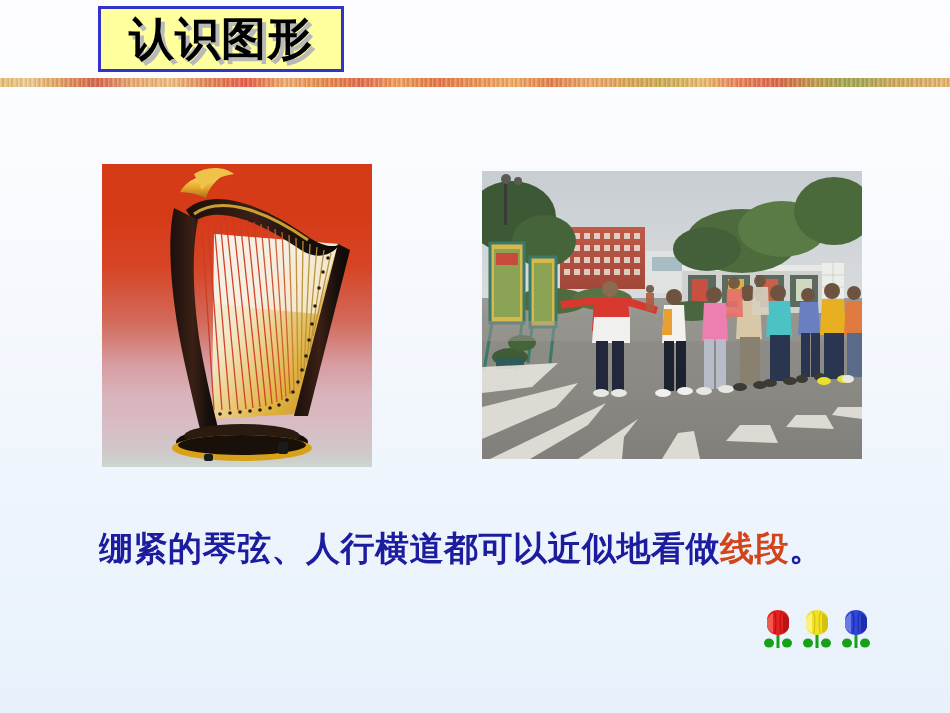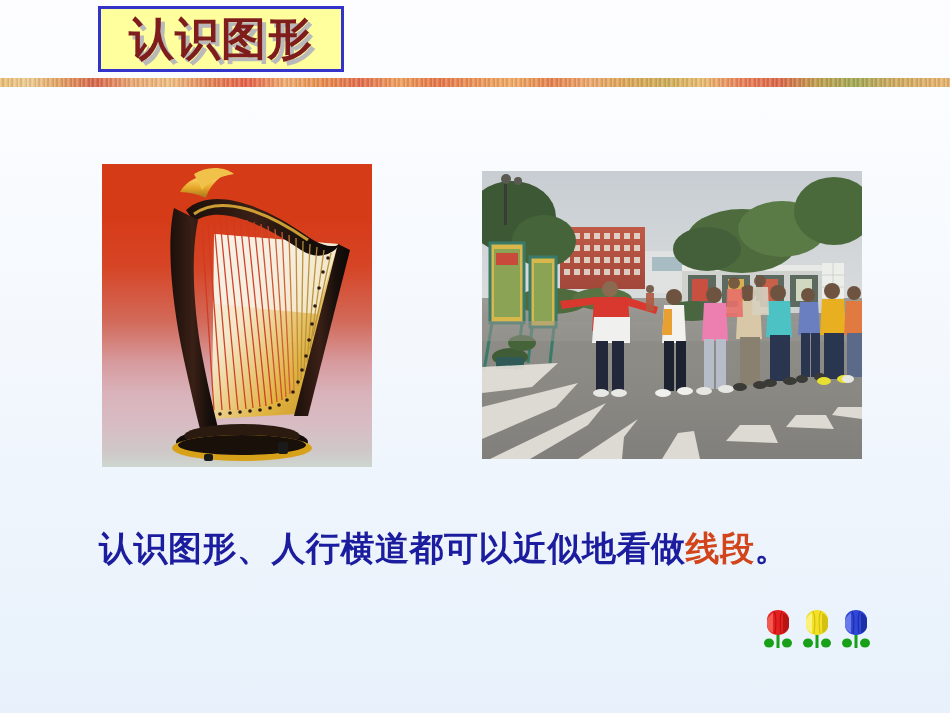--- a/index.html
+++ b/index.html
@@ -37,21 +37,21 @@
     position: absolute;
     left: 0;
     top: 50%;
     transform: translateY(-52%);
     width: 100%;
     text-align: center;
     font-family: "DejaVu Sans", "Liberation Sans", sans-serif;
     font-size: 45px;
     font-weight: bold;
     line-height: 1;
-    color: #7f1d1d;
+    color: #000000;
     letter-spacing: 1px;
     text-shadow: 4px 4px 0px #b9b9b9;
     white-space: nowrap;
   }
 
   
   #deco-band {
     position: absolute;
     left: 0;
     top: 78px;
@@ -451,21 +451,21 @@
         <path d="M245 118 L260 118 L261 146 L244 146 Z" fill="#e8706a"></path>
         <circle cx="278" cy="110" r="6" fill="#6e5440"></circle>
         <path d="M271 116 L286 116 L287 144 L270 144 Z" fill="#d8d0c0"></path>
         <circle cx="168" cy="118" r="4" fill="#6e5440"></circle>
         <rect x="164" y="122" width="8" height="18" fill="#b05a40"></rect>
       </g>
     </svg>
   </div>
 
   <div id="line1">
-    <span>认识图形、人行横道都可以近似地看做</span><span class="accent">线段</span><span>。</span>
+    <span>绷紧的琴弦、人行横道都可以近似地看做</span><span class="accent">线段</span><span>。</span>
   </div>
 
 
   <div id="tulips">
     <div class="tulip">
       <svg viewBox="0 0 30 46" width="30" height="46">
         <rect x="13.5" y="22" width="3" height="20" fill="#19a019"></rect>
         <ellipse cx="6" cy="37" rx="5" ry="4.5" fill="#19a019"></ellipse>
         <ellipse cx="24" cy="37" rx="5" ry="4.5" fill="#19a019"></ellipse>
         <path d="M4 14 C4 8 9 4 15 4 C21 4 26 8 26 14 L26 19 C26 25 21 29 15 29 C9 29 4 25 4 19 Z" fill="#e62020"></path>

